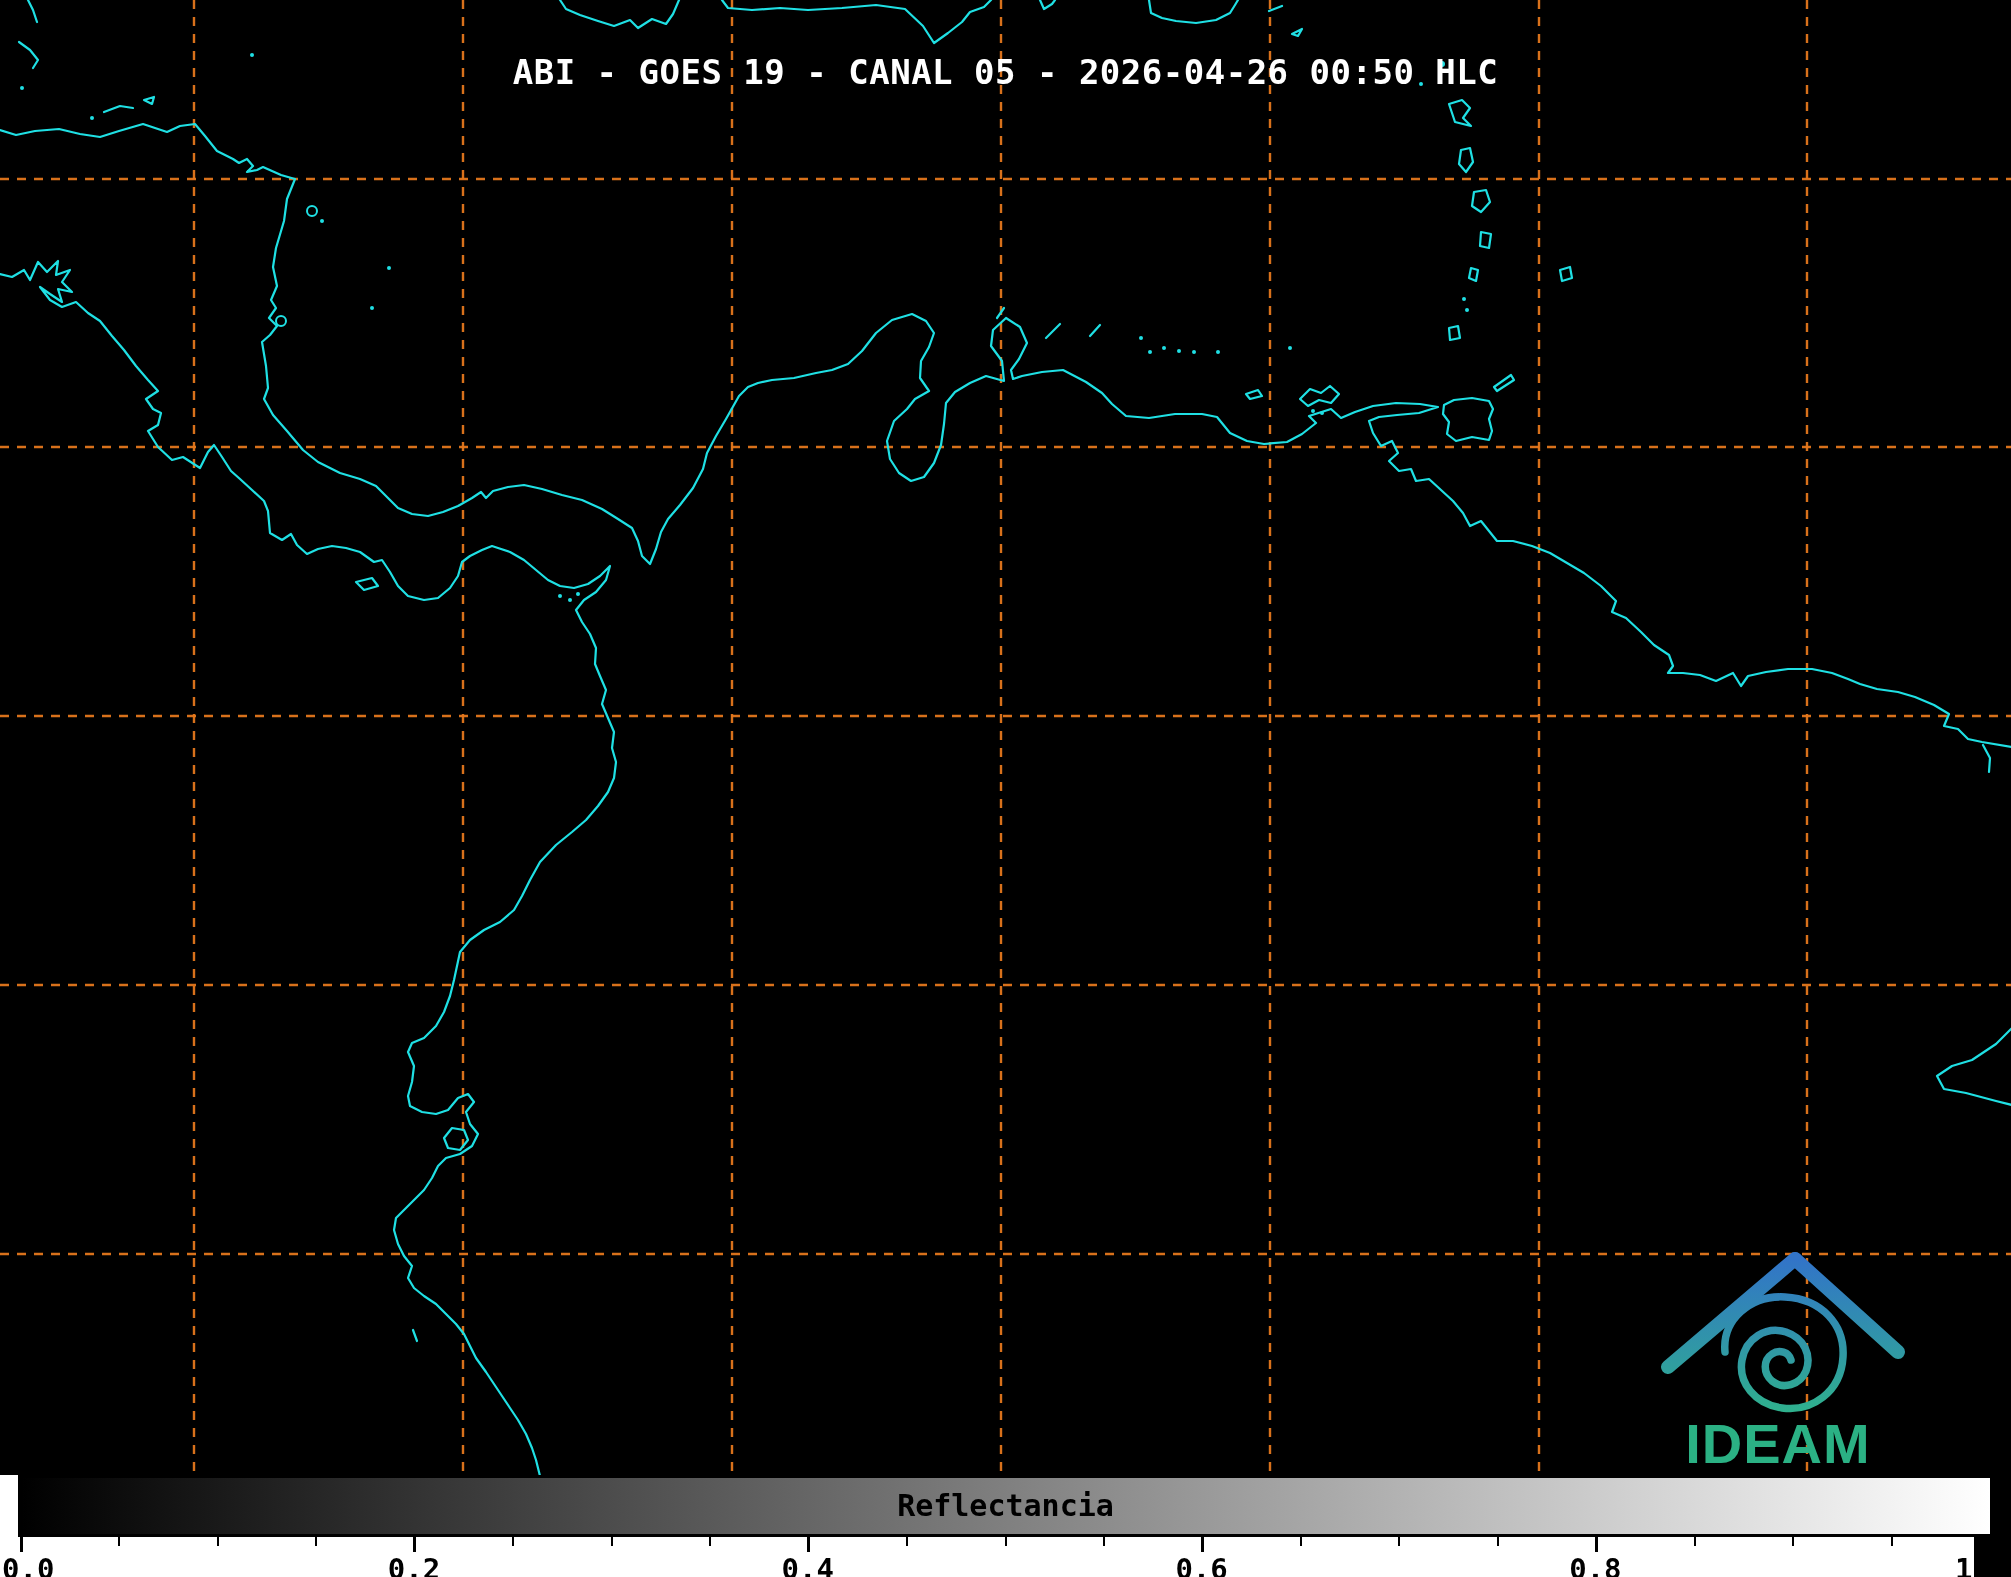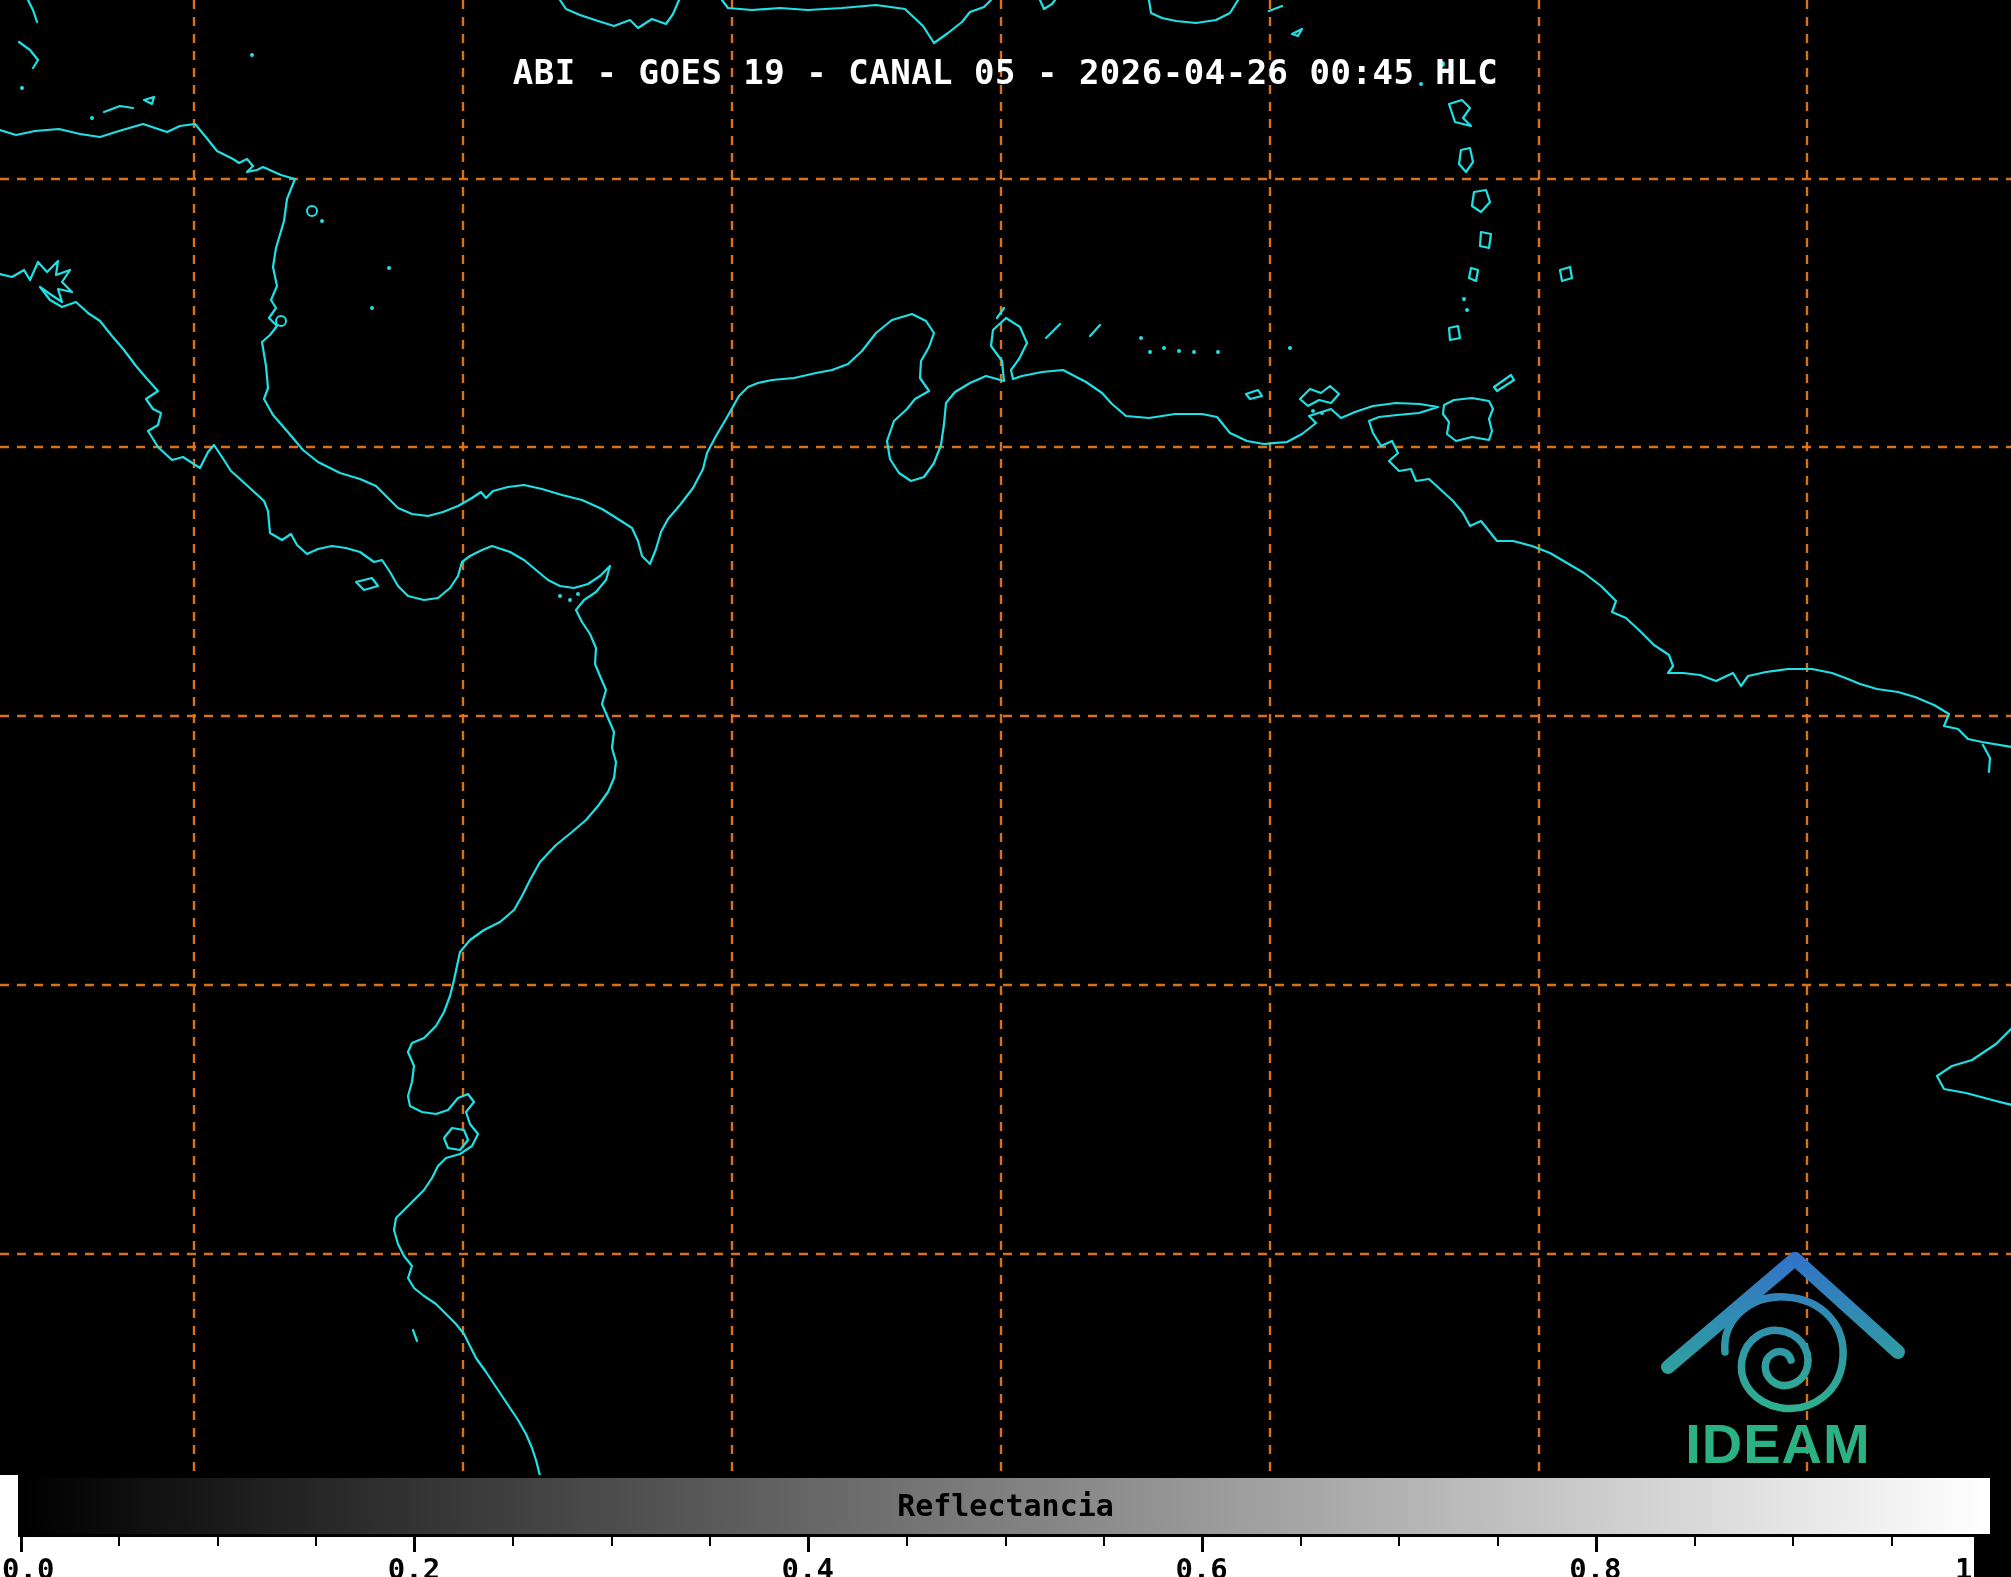--- a/index.html
+++ b/index.html
@@ -96,21 +96,21 @@
           <circle cx="1467" cy="310" r="2" fill="#1fe0e4"></circle>
           <path d="M 1449 328 L 1458 326 L 1460 338 L 1450 340 Z" class="coast" stroke="#1fe0e4" stroke-width="2.2"></path>
           <path d="M 1560 270 L 1570 267 L 1572 278 L 1562 281 Z" class="coast" stroke="#1fe0e4" stroke-width="2.2"></path>
           <path d="M 1494 387 L 1511 375 L 1514 380 L 1497 391 Z" class="coast" stroke="#1fe0e4" stroke-width="2.2"></path>
           <path d="M 1444 405 L 1454 400 L 1472 398 L 1489 401 L 1493 409 L 1489 419 L 1492 431 L 1489 440 L 1472 437 L 1456 441 L 1447 434 L 1449 422 L 1443 414 Z" class="coast" stroke="#1fe0e4" stroke-width="2.2"></path>
           <path d="M 452 1128 L 464 1130 L 468 1140 L 460 1150 L 448 1148 L 444 1138 Z" class="coast" stroke="#1fe0e4" stroke-width="2.2"></path>
           <path d="M 413 1330 L 417 1341" class="coast" stroke="#1fe0e4" stroke-width="2.2"></path>
         </g>
     </svg>
 
-    <div class="title" style="color: rgb(255, 255, 255);">ABI - GOES 19 - CANAL 05 - 2026-04-26 00:45 HLC</div>
+    <div class="title" style="color: rgb(255, 255, 255);">ABI - GOES 19 - CANAL 05 - 2026-04-26 00:50 HLC</div>
 
     <svg class="logo-svg" viewBox="1640 1238 290 237">
       <defs>
         <linearGradient id="lg-logo" gradientUnits="userSpaceOnUse" x1="0" y1="1259" x2="0" y2="1415">
           <stop offset="0" stop-color="#3274c8"></stop>
           <stop offset="1" stop-color="#2fb28c"></stop>
         </linearGradient>
       </defs>
       <g>
         <path d="M 1795 1259 L 1668 1367" stroke="url(#lg-logo)" stroke-width="14" stroke-linecap="round" fill="none"></path>

